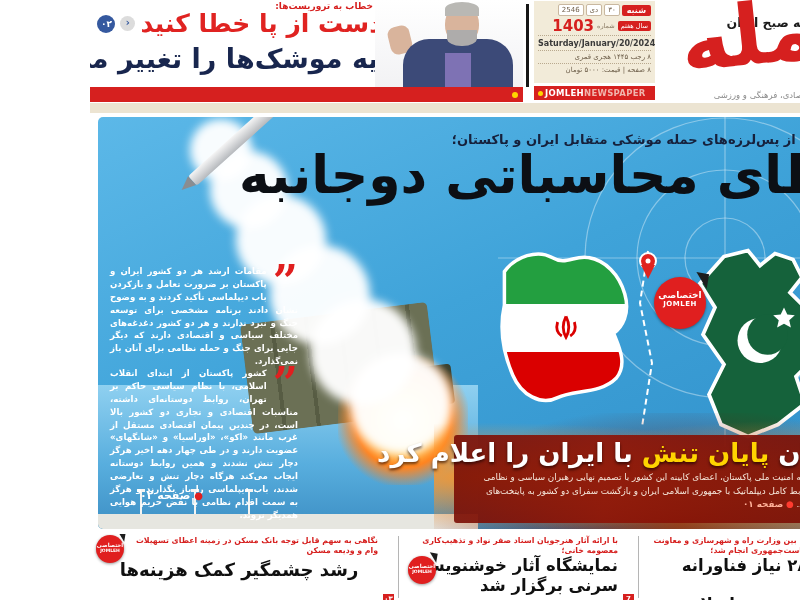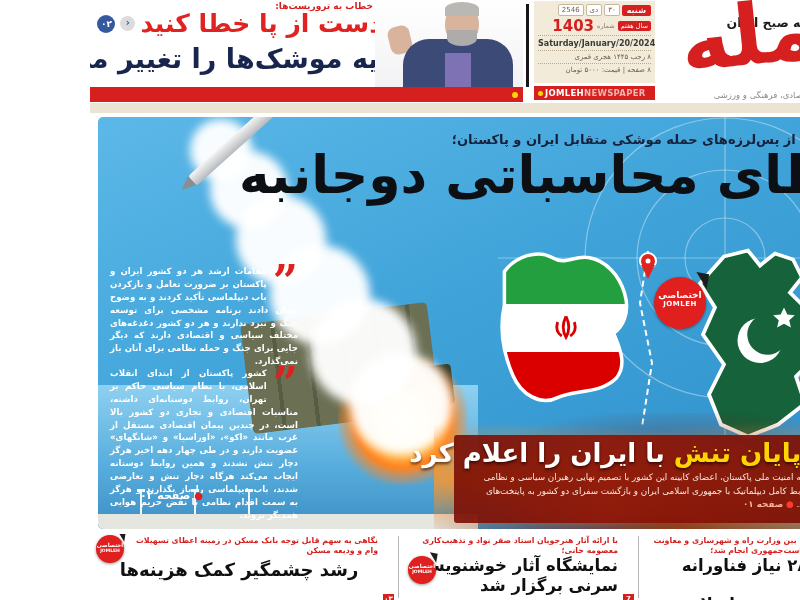--- a/index.html
+++ b/index.html
@@ -251,21 +251,21 @@
 
   <div class="hero-kicker"><span>تغییر </span><span class="brand">جمله</span><span> از پس‌لرزه‌های حمله موشکی متقابل ایران و پاکستان؛</span></div>
   <div class="hero-headline">خطای محاسباتی دوجانبه</div>
 
   <div class="q q1"><span class="qmark">”</span><span>مقامات ارشد هر دو کشور ایران و پاکستان بر ضرورت تعامل و بازکردن باب دیپلماسی تأکید کردند و به وضوح نشان دادند برنامه مشخصی برای توسعه جنگ و نبرد ندارند و هر دو کشور دغدغه‌های مختلف سیاسی و اقتصادی دارند که دیگر جایی برای جنگ و حمله نظامی برای آنان باز نمی‌گذارد.</span></div>
   <div class="q q2"><span class="qmark">”</span><span>کشور پاکستان از ابتدای انقلاب اسلامی، با نظام سیاسی حاکم بر تهران، روابط دوستانه‌ای داشته، مناسبات اقتصادی و تجاری دو کشور بالا است، در چندین پیمان اقتصادی مستقل از غرب مانند «اکو»، «اوراسیا» و «شانگهای» عضویت دارند و در طی چهار دهه اخیر هرگز دچار تنش نشدند و همین روابط دوستانه ایجاب می‌کند هرگاه دچار تنش و تعارضی شدند، باب دیپلماسی را باز بگذارند و هرگز به سمت اقدام نظامی با نقض حریم هوایی همدیگر نروند.</span></div>
   <div class="pageref"><span class="rdot">●</span> <span>صفحه ۰۲</span></div>
 
   <div class="fire"></div>
   <div class="band">
-    <div class="band-h"><span>کابینه </span><span class="hl">پایان تنش</span><span> با ایران را اعلام کرد</span></div>
+    <div class="band-h"><span>پاکستان </span><span class="hl">پایان تنش</span><span> با ایران را اعلام کرد</span></div>
     <div class="band-body"><span>پس از نشست کمیته امنیت ملی پاکستان، اعضای کابینه این کشور با تصمیم نهایی رهبران سیاسی و نظامی برای ازسرگیری روابط کامل دیپلماتیک با جمهوری اسلامی ایران و بازگشت سفرای دو کشور به پایتخت‌های یکدیگر موافقت کرد. </span><span class="rdot">●</span> <span class="pref">صفحه ۰۱</span></div>
   </div>
 </div>
 
 <div id="bottom">
   <div class="vdiv" style="left:308px"></div>
   <div class="vdiv" style="left:548px"></div>
 
   <div class="art" style="left:552px;width:246px">
     <div class="tag">

